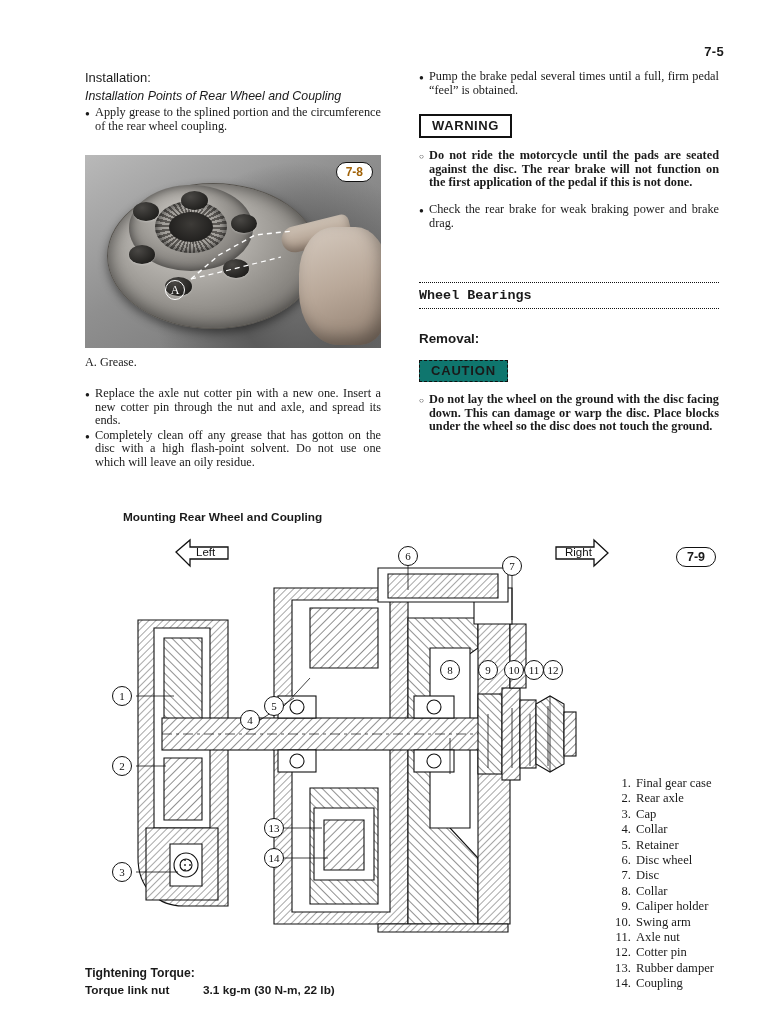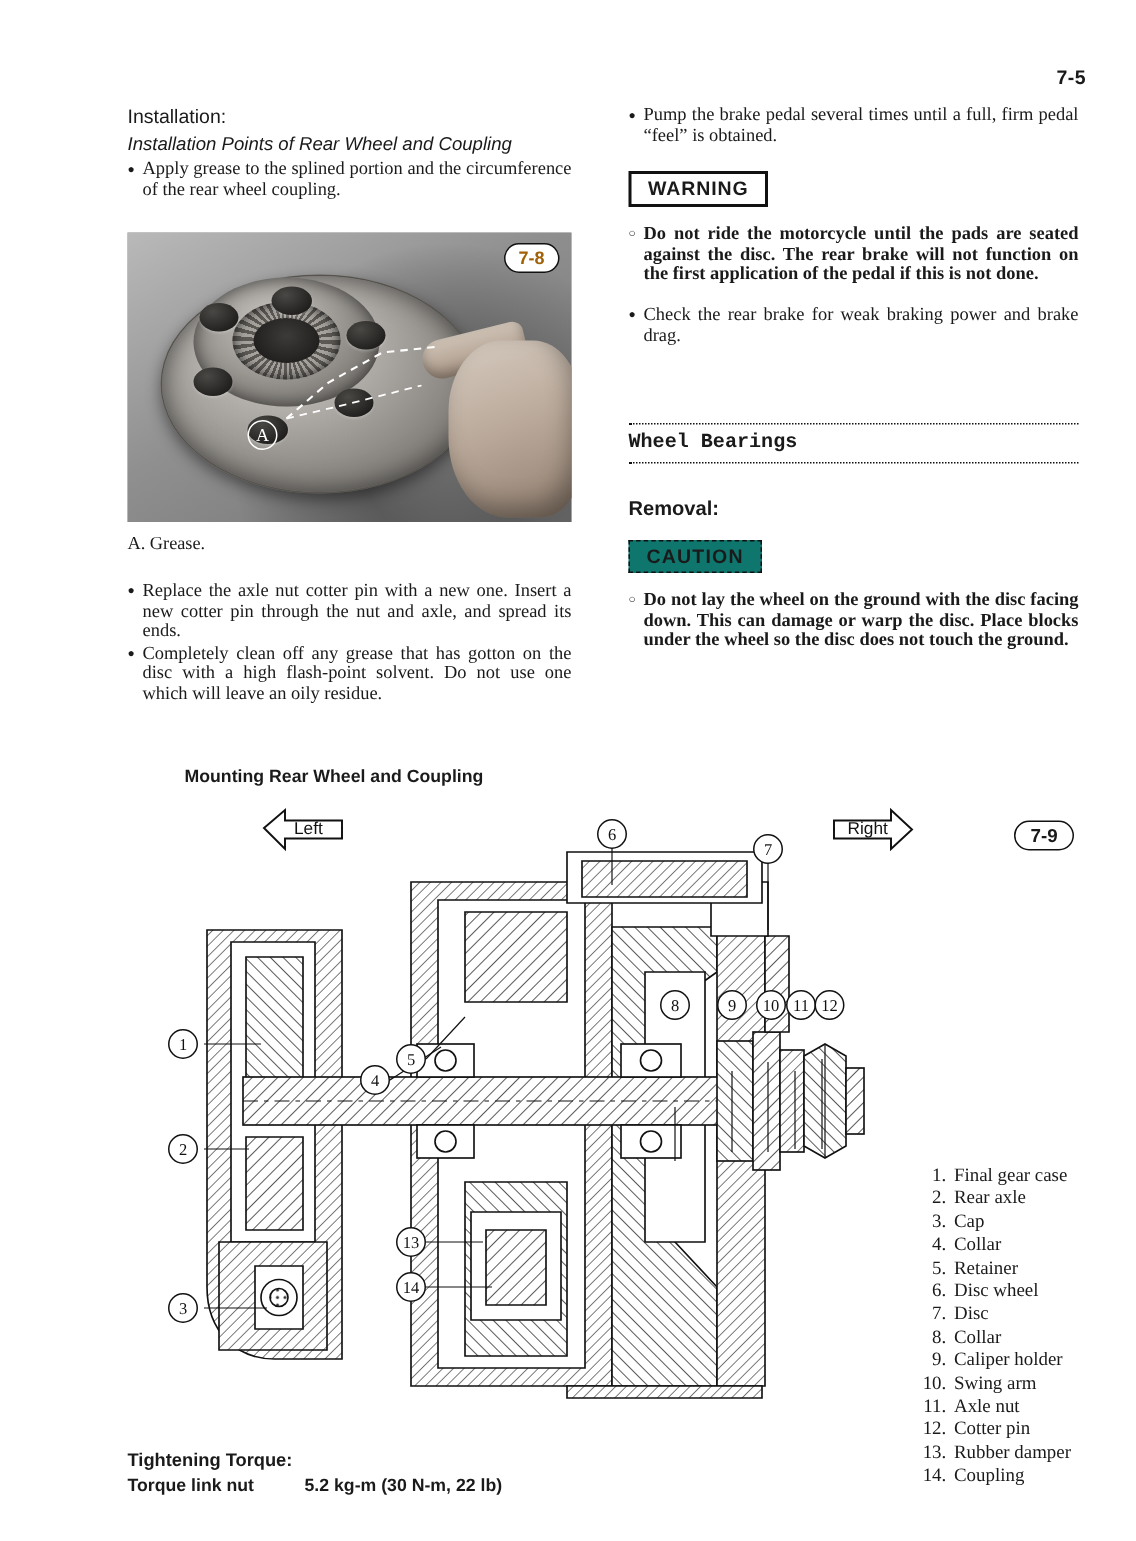--- a/index.html
+++ b/index.html
@@ -486,17 +486,17 @@
       <li>Axle nut</li>
       <li>Cotter pin</li>
       <li>Rubber damper</li>
       <li>Coupling</li>
     </ol>
   </div>
 
   <div class="torque-block">
     <div class="torque-title">Tightening Torque:</div>
     <div class="torque-row">
-      <span class="lbl">Torque link nut</span><span class="val">5.2 kg-m (30 N-m, 22 lb)</span>
+      <span class="lbl">Torque link nut</span><span class="val">3.1 kg-m (30 N-m, 22 lb)</span>
     </div>
   </div>
 
 </div>
 
 </body></html>

